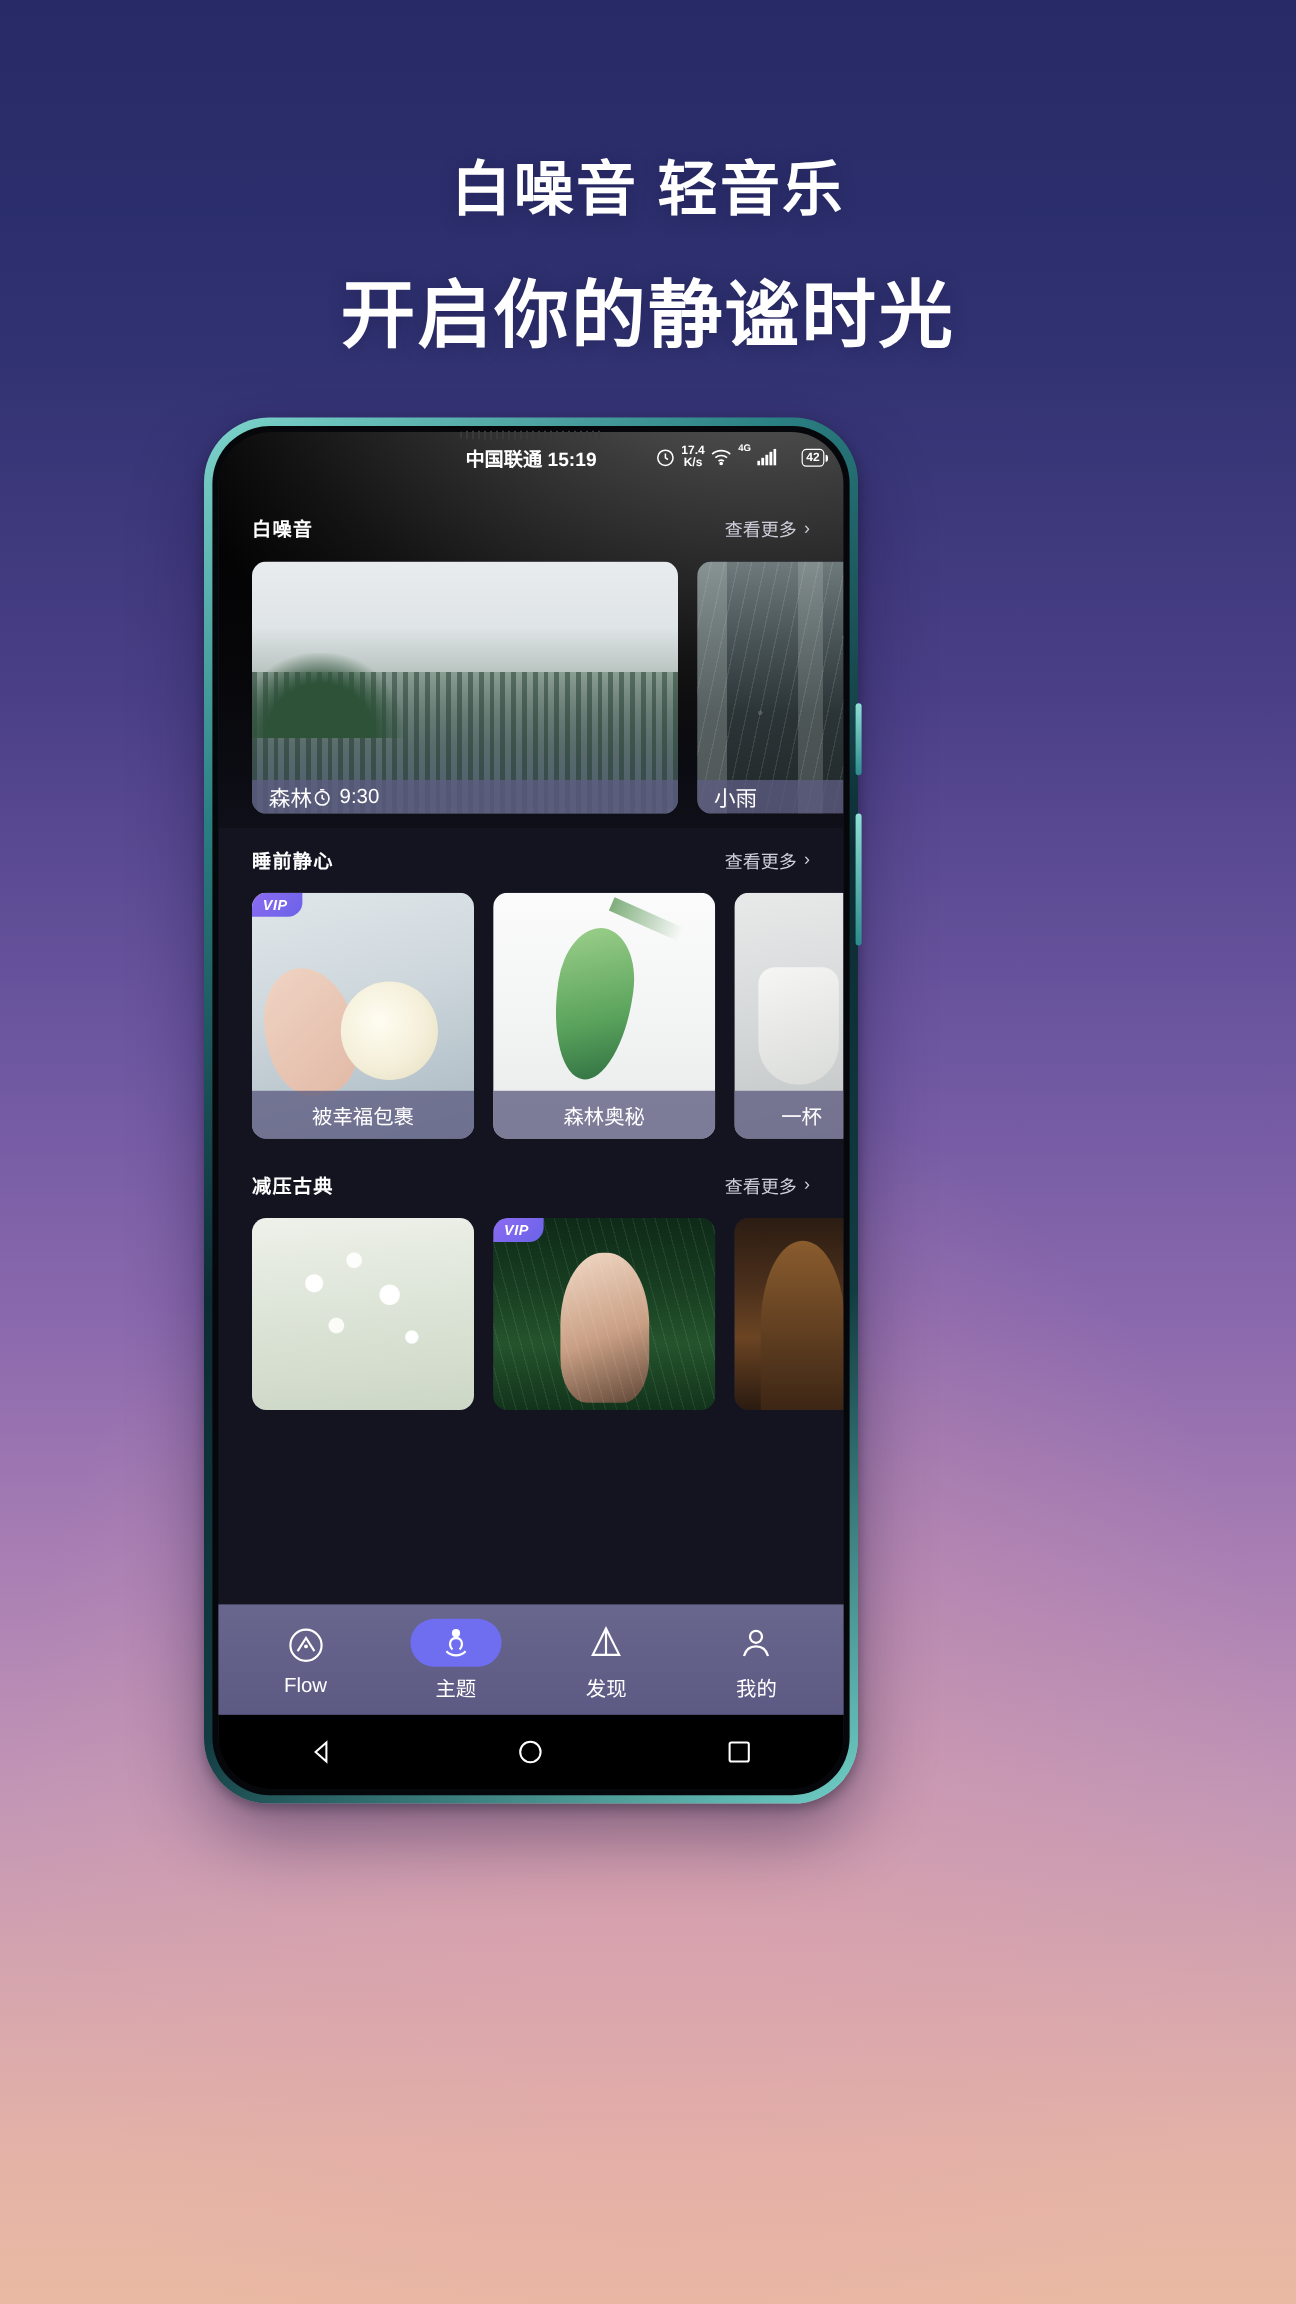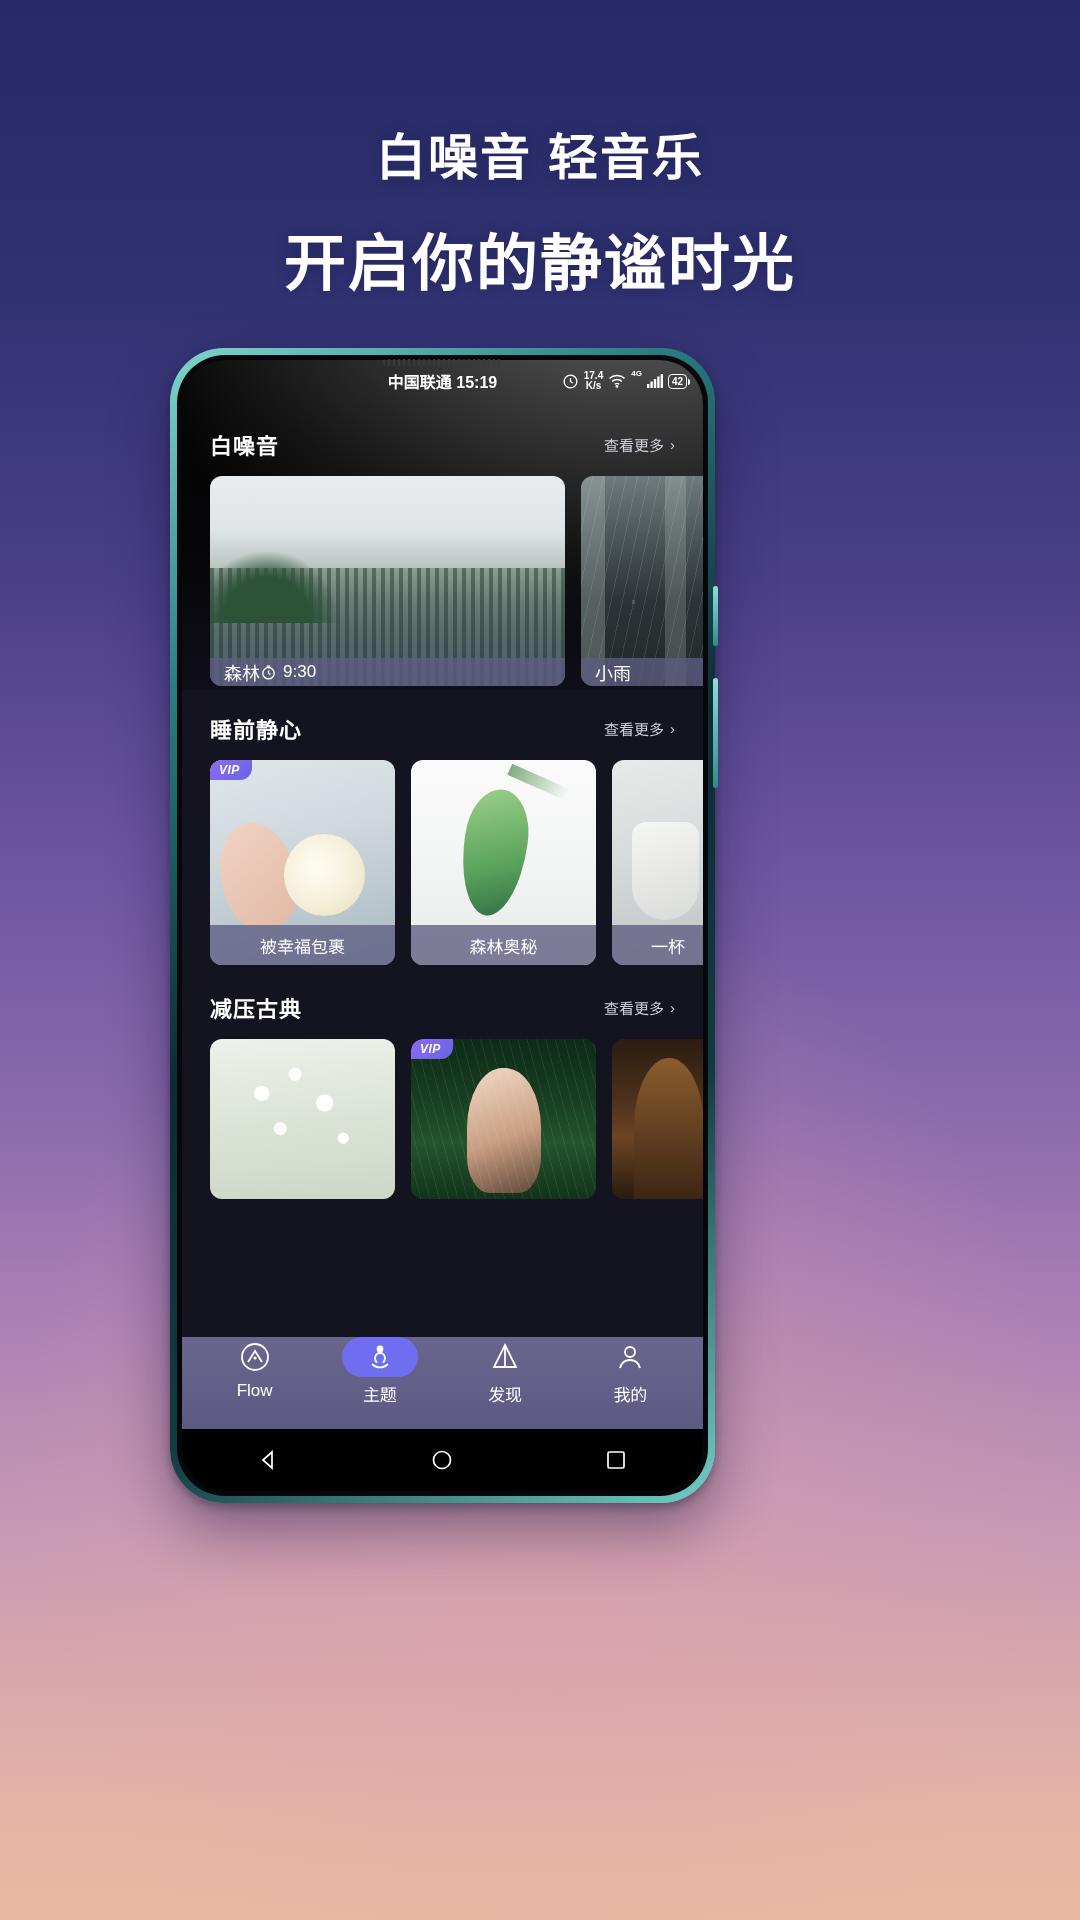--- a/index.html
+++ b/index.html
@@ -120,20 +120,21 @@
     position:absolute; right:16px; top:0; height:42px;
     display:flex; align-items:center; gap:5px;
   }
   .netspeed { font-size:10px; line-height:10px; font-weight:bold; text-align:center; color:#fff; }
   .sig4g { font-size:8px; color:#fff; align-self:flex-start; margin-top:9px; }
   .battery {
     border:1.5px solid #fff; border-radius:4px;
     font-size:10px; font-weight:bold; color:#fff;
     padding:0 3px; height:15px; display:flex; align-items:center;
     position:relative;
+    margin-left:16px;
   }
   .battery::after{ content:""; position:absolute; right:-4px; top:4px; width:2px; height:6px; background:#fff; border-radius:0 2px 2px 0;}
 
   
   .tabs {
     position:relative; z-index:3;
     display:flex; align-items:flex-end; gap:46px;
     padding:14px 30px 0 30px;
     height:78px;
   }
@@ -147,21 +148,21 @@
     height:3px; background:#6e6ee8; border-radius:2px;
   }
 
   
   .content { position:relative; z-index:2; flex:1; overflow:hidden; padding-bottom:4px;}
 
   .sec-head {
     display:flex; align-items:center; justify-content:space-between;
     padding:26px 28px 16px 28px;
   }
-  .sec-title { color:#fff; font-size:22px; font-weight:bold; letter-spacing:1px; }
+  .sec-title { color:#fff; font-size:16px; font-weight:bold; letter-spacing:1px;font-family:Liberation Mono, monospace; }
   .sec-more { color:#cfcfdb; font-size:15px; display:flex; align-items:center; gap:6px; cursor:pointer;}
   .sec-more .chev { font-size:15px; }
 
   .row { display:flex; gap:16px; padding:0 28px; }
 
   
   .card { border-radius:12px; overflow:hidden; position:relative; flex:none; background:#242634; }
   .card .thumb { width:100%; height:100%; position:relative; }
   .card .bar {
     position:absolute; left:0; right:0; bottom:0;
@@ -315,21 +316,21 @@
     border-radius:50% 50% 0 0;
     background:linear-gradient(180deg,#8a5c2e,#3d2615);
   }
 
   
   .bottomnav {
     position:relative; z-index:6;
     height:92px;
     background:linear-gradient(180deg, rgba(112,110,150,.92), rgba(96,94,138,.95));
     backdrop-filter:blur(6px);
-    display:flex; align-items:flex-start; justify-content:space-around;
+    display:flex; align-items:center; justify-content:space-around;
     padding:0 10px;
   }
   .navitem { display:flex; flex-direction:column; align-items:center; gap:4px; cursor:pointer; width:110px;}
   .navitem .ic { height:40px; display:flex; align-items:center; justify-content:center; }
   .navitem .lb { color:#fff; font-size:17px; }
   .navitem.active .ic {
     background:#6f6ef0; border-radius:24px; padding:2px 22px;
   }
 
   

